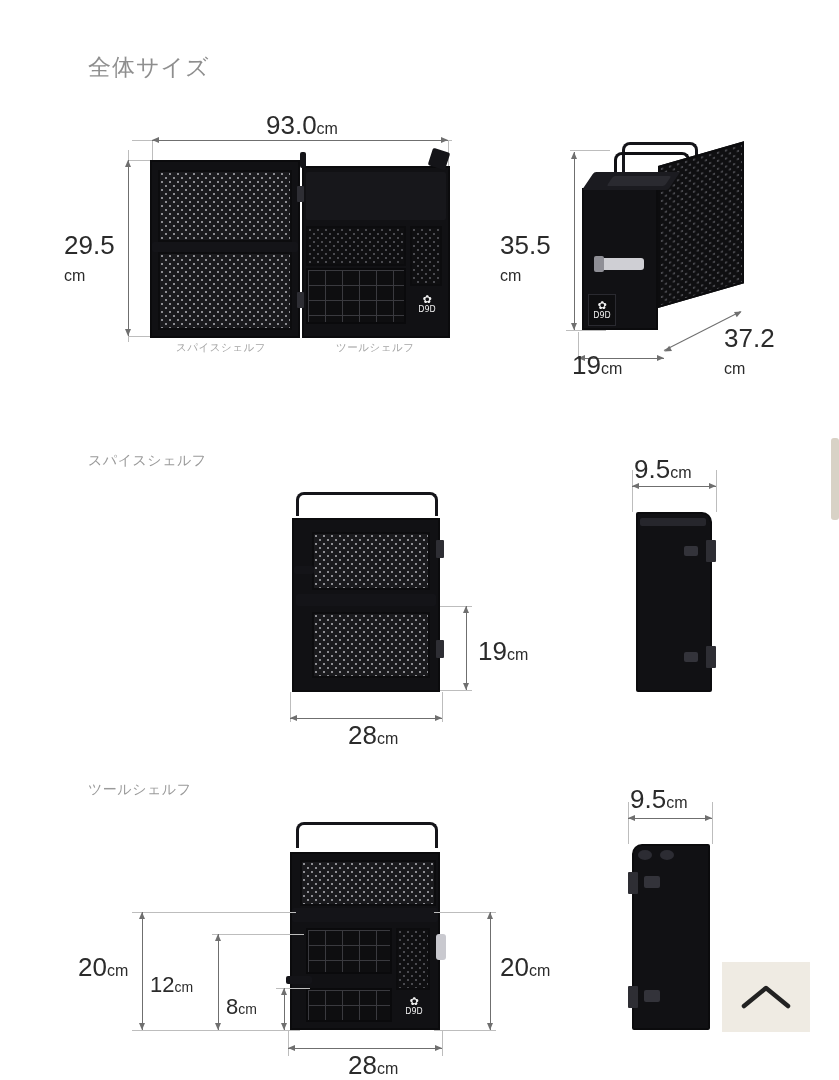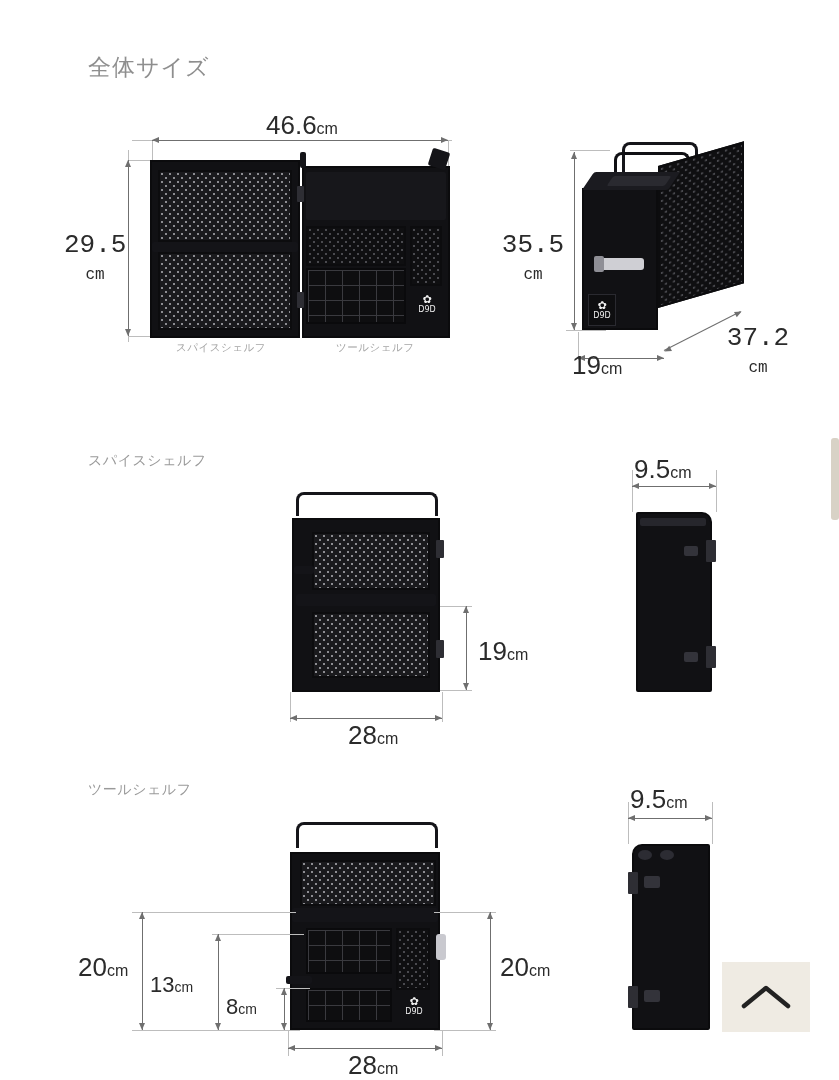--- a/index.html
+++ b/index.html
@@ -43,23 +43,22 @@
     color: #2b2b2b;
     white-space: nowrap;
     line-height: 1;
   }
   .dim .u {
     font-size: 16px;
   }
   .dim.small { font-size: 22px; }
   .dim.small .u { font-size: 14px; }
   .dim.stack {
-    text-align: center;
+    text-align: left;
     line-height: 1.05;
-    font-family: Liberation Mono, monospace;
   }
 
   
   .hline {
     position: absolute;
     height: 1px;
     background: #6f6f6f;
   }
   .vline {
     position: absolute;
@@ -205,21 +204,21 @@
 
   <div class="bar" style="left:300px; top:152px; width:6px; height:16px;"></div>
   <div class="bar" style="left:430px; top:150px; width:18px; height:18px; transform:rotate(18deg);"></div>
 
   <div class="logo" style="left:412px; top:294px; width:30px;">
     <span class="mark">✿</span>
     <span>D9D</span>
   </div>
 </div>
 
-<div class="dim" style="left:266px; top:112px;"><span>46.6</span><span class="u">cm</span></div>
+<div class="dim" style="left:266px; top:112px;"><span>93.0</span><span class="u">cm</span></div>
 
 <div class="dim stack" style="left:64px; top:232px; width:62px;"><span>29.5</span><br><span class="u">cm</span></div>
 
 <div class="part-caption" style="left:176px; top:341px;">スパイスシェルフ</div>
 <div class="part-caption" style="left:336px; top:341px;">ツールシェルフ</div>
 
 <div class="art">
 
   <div class="ext h" style="left:570px; top:150px; width:40px;"></div>
   <div class="ext h" style="left:566px; top:330px; width:40px;"></div>
@@ -354,21 +353,21 @@
   <div class="arrow-d" style="left:486.5px; top:1023px;"></div>
 
   <div class="ext v" style="left:288px; top:1030px; height:26px;"></div>
   <div class="ext v" style="left:442px; top:1030px; height:26px;"></div>
   <div class="hline" style="left:288px; top:1048px; width:154px;"></div>
   <div class="arrow-l" style="left:288px; top:1044.5px;"></div>
   <div class="arrow-r" style="left:435px; top:1044.5px;"></div>
 </div>
 
 <div class="dim" style="left:78px; top:954px;"><span>20</span><span class="u">cm</span></div>
-<div class="dim small" style="left:150px; top:974px;"><span>13</span><span class="u">cm</span></div>
+<div class="dim small" style="left:150px; top:974px;"><span>12</span><span class="u">cm</span></div>
 <div class="dim small" style="left:226px; top:996px;"><span>8</span><span class="u">cm</span></div>
 <div class="dim" style="left:500px; top:954px;"><span>20</span><span class="u">cm</span></div>
 <div class="dim" style="left:348px; top:1052px;"><span>28</span><span class="u">cm</span></div>
 
 <div class="art">
   <div class="ext v" style="left:628px; top:802px; height:42px;"></div>
   <div class="ext v" style="left:712px; top:802px; height:42px;"></div>
   <div class="hline" style="left:628px; top:818px; width:84px;"></div>
   <div class="arrow-l" style="left:628px; top:814.5px;"></div>
   <div class="arrow-r" style="left:705px; top:814.5px;"></div>

